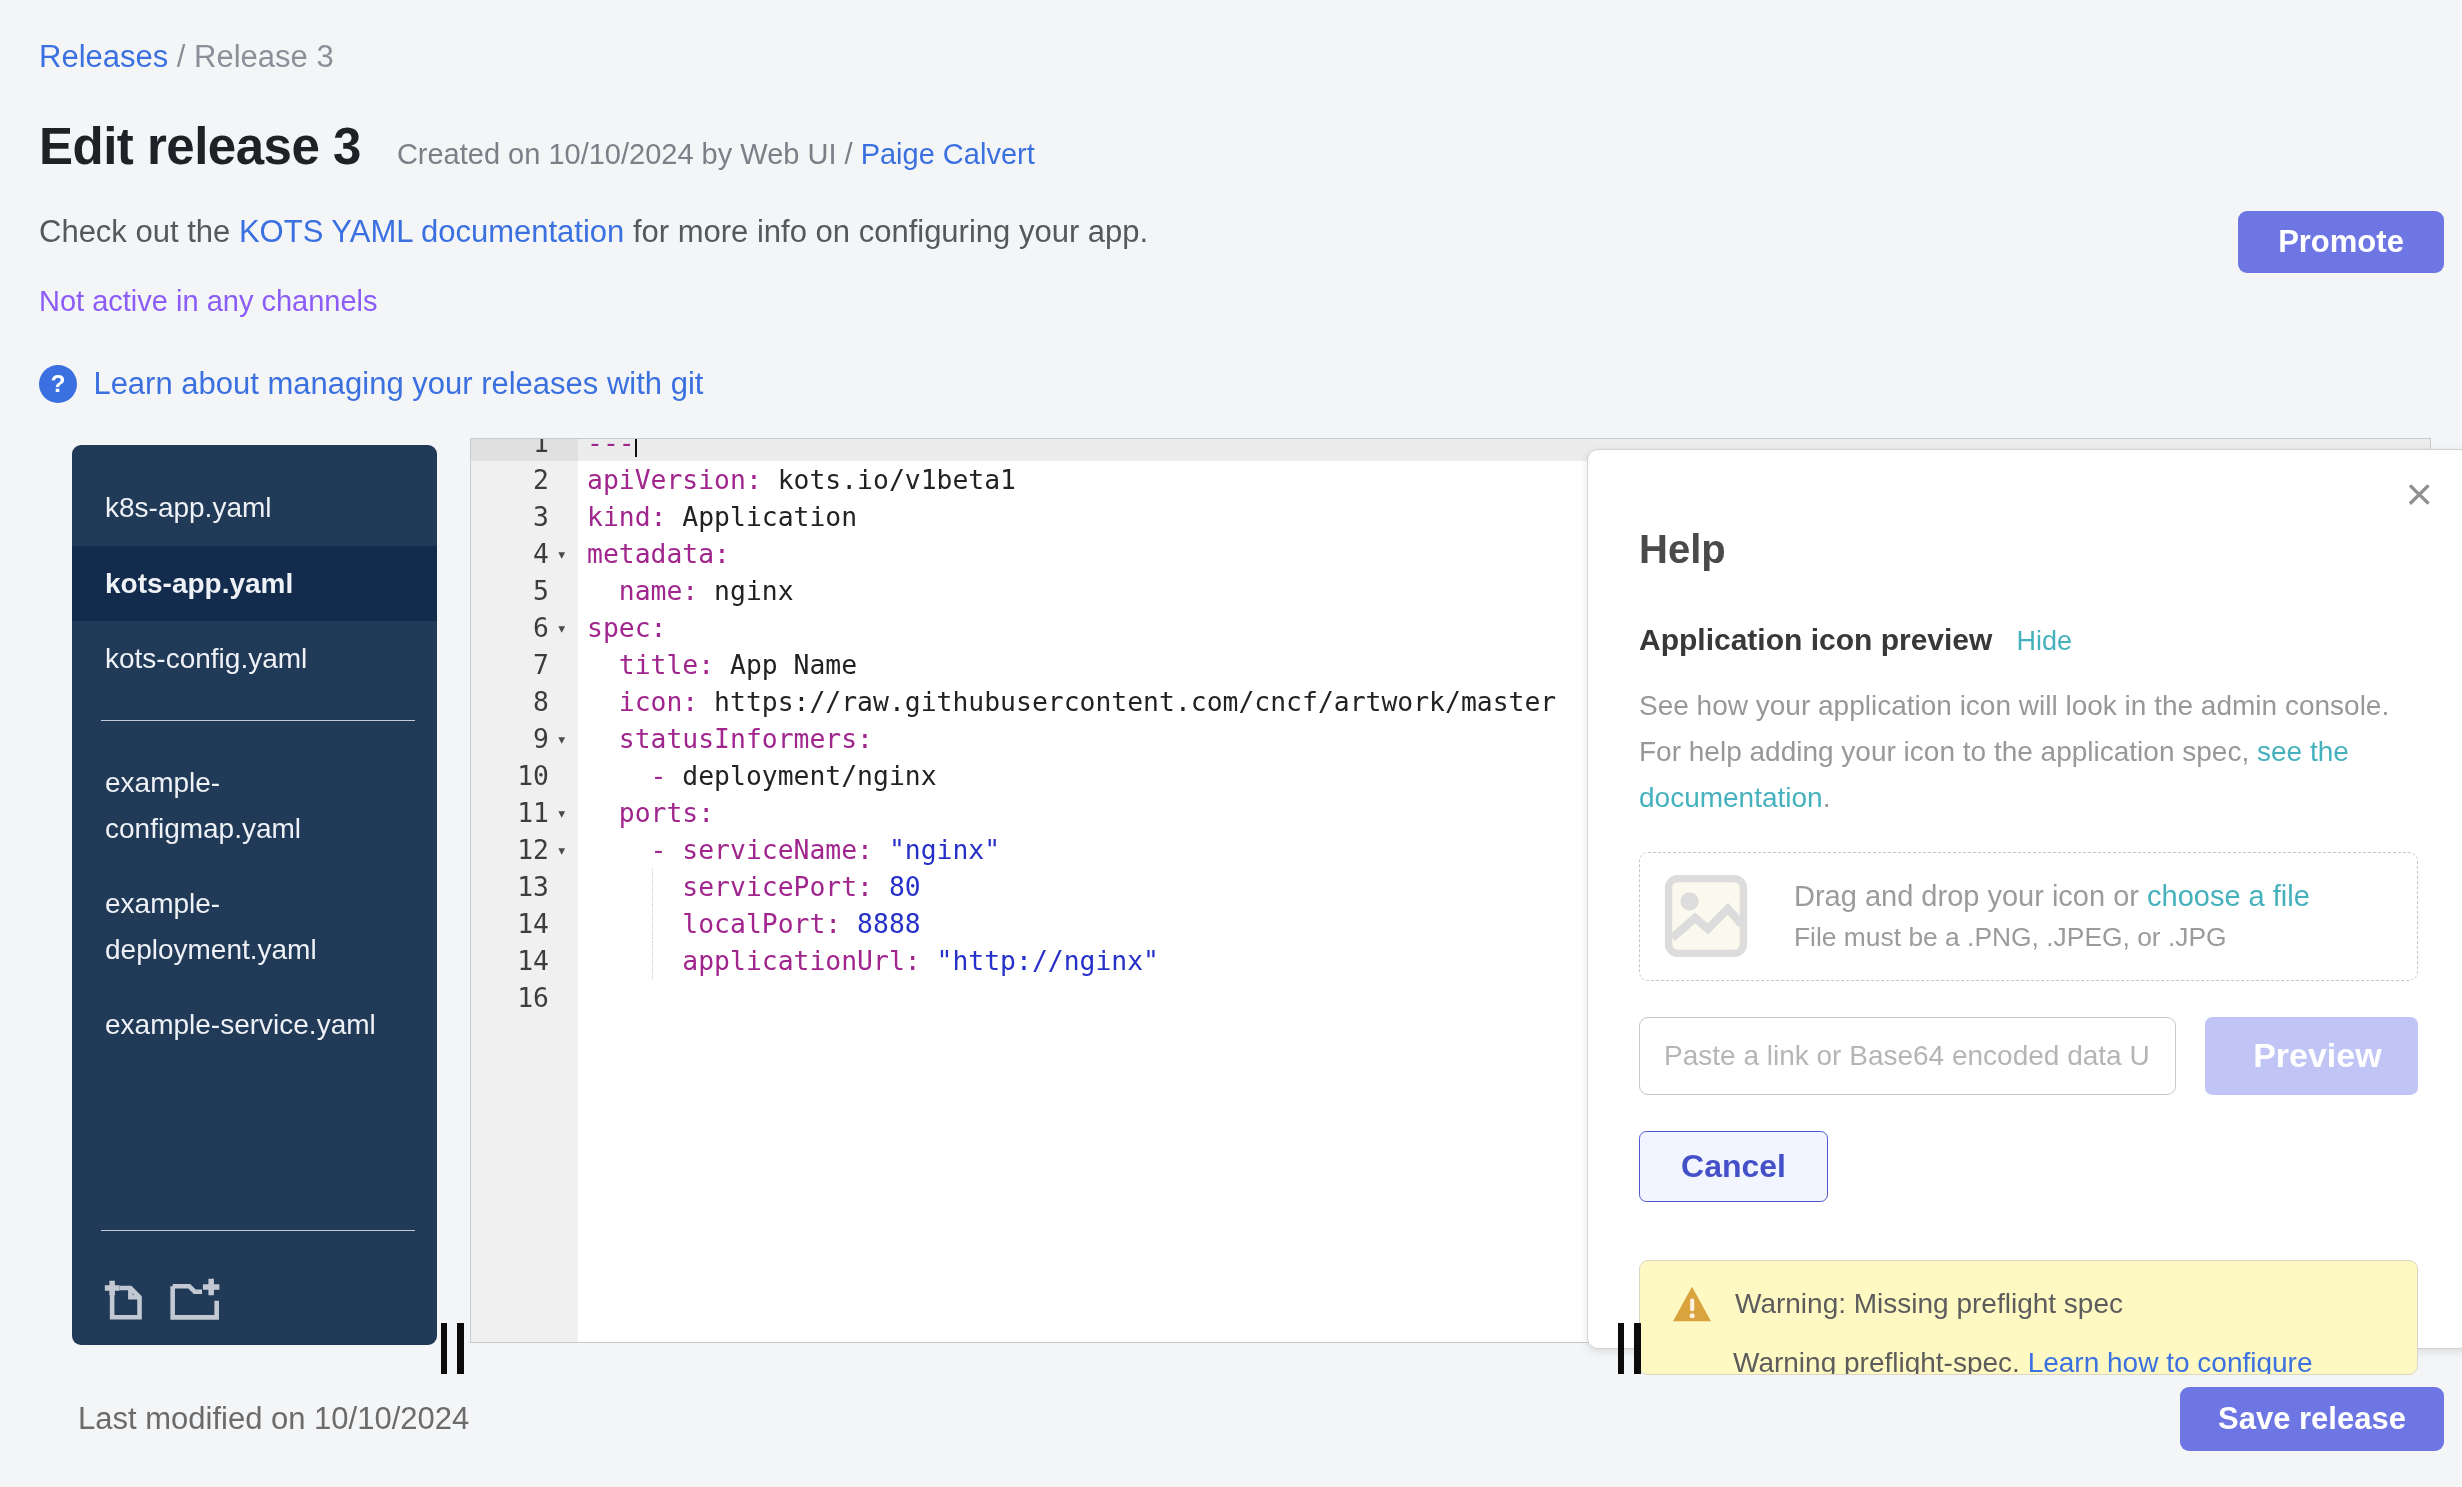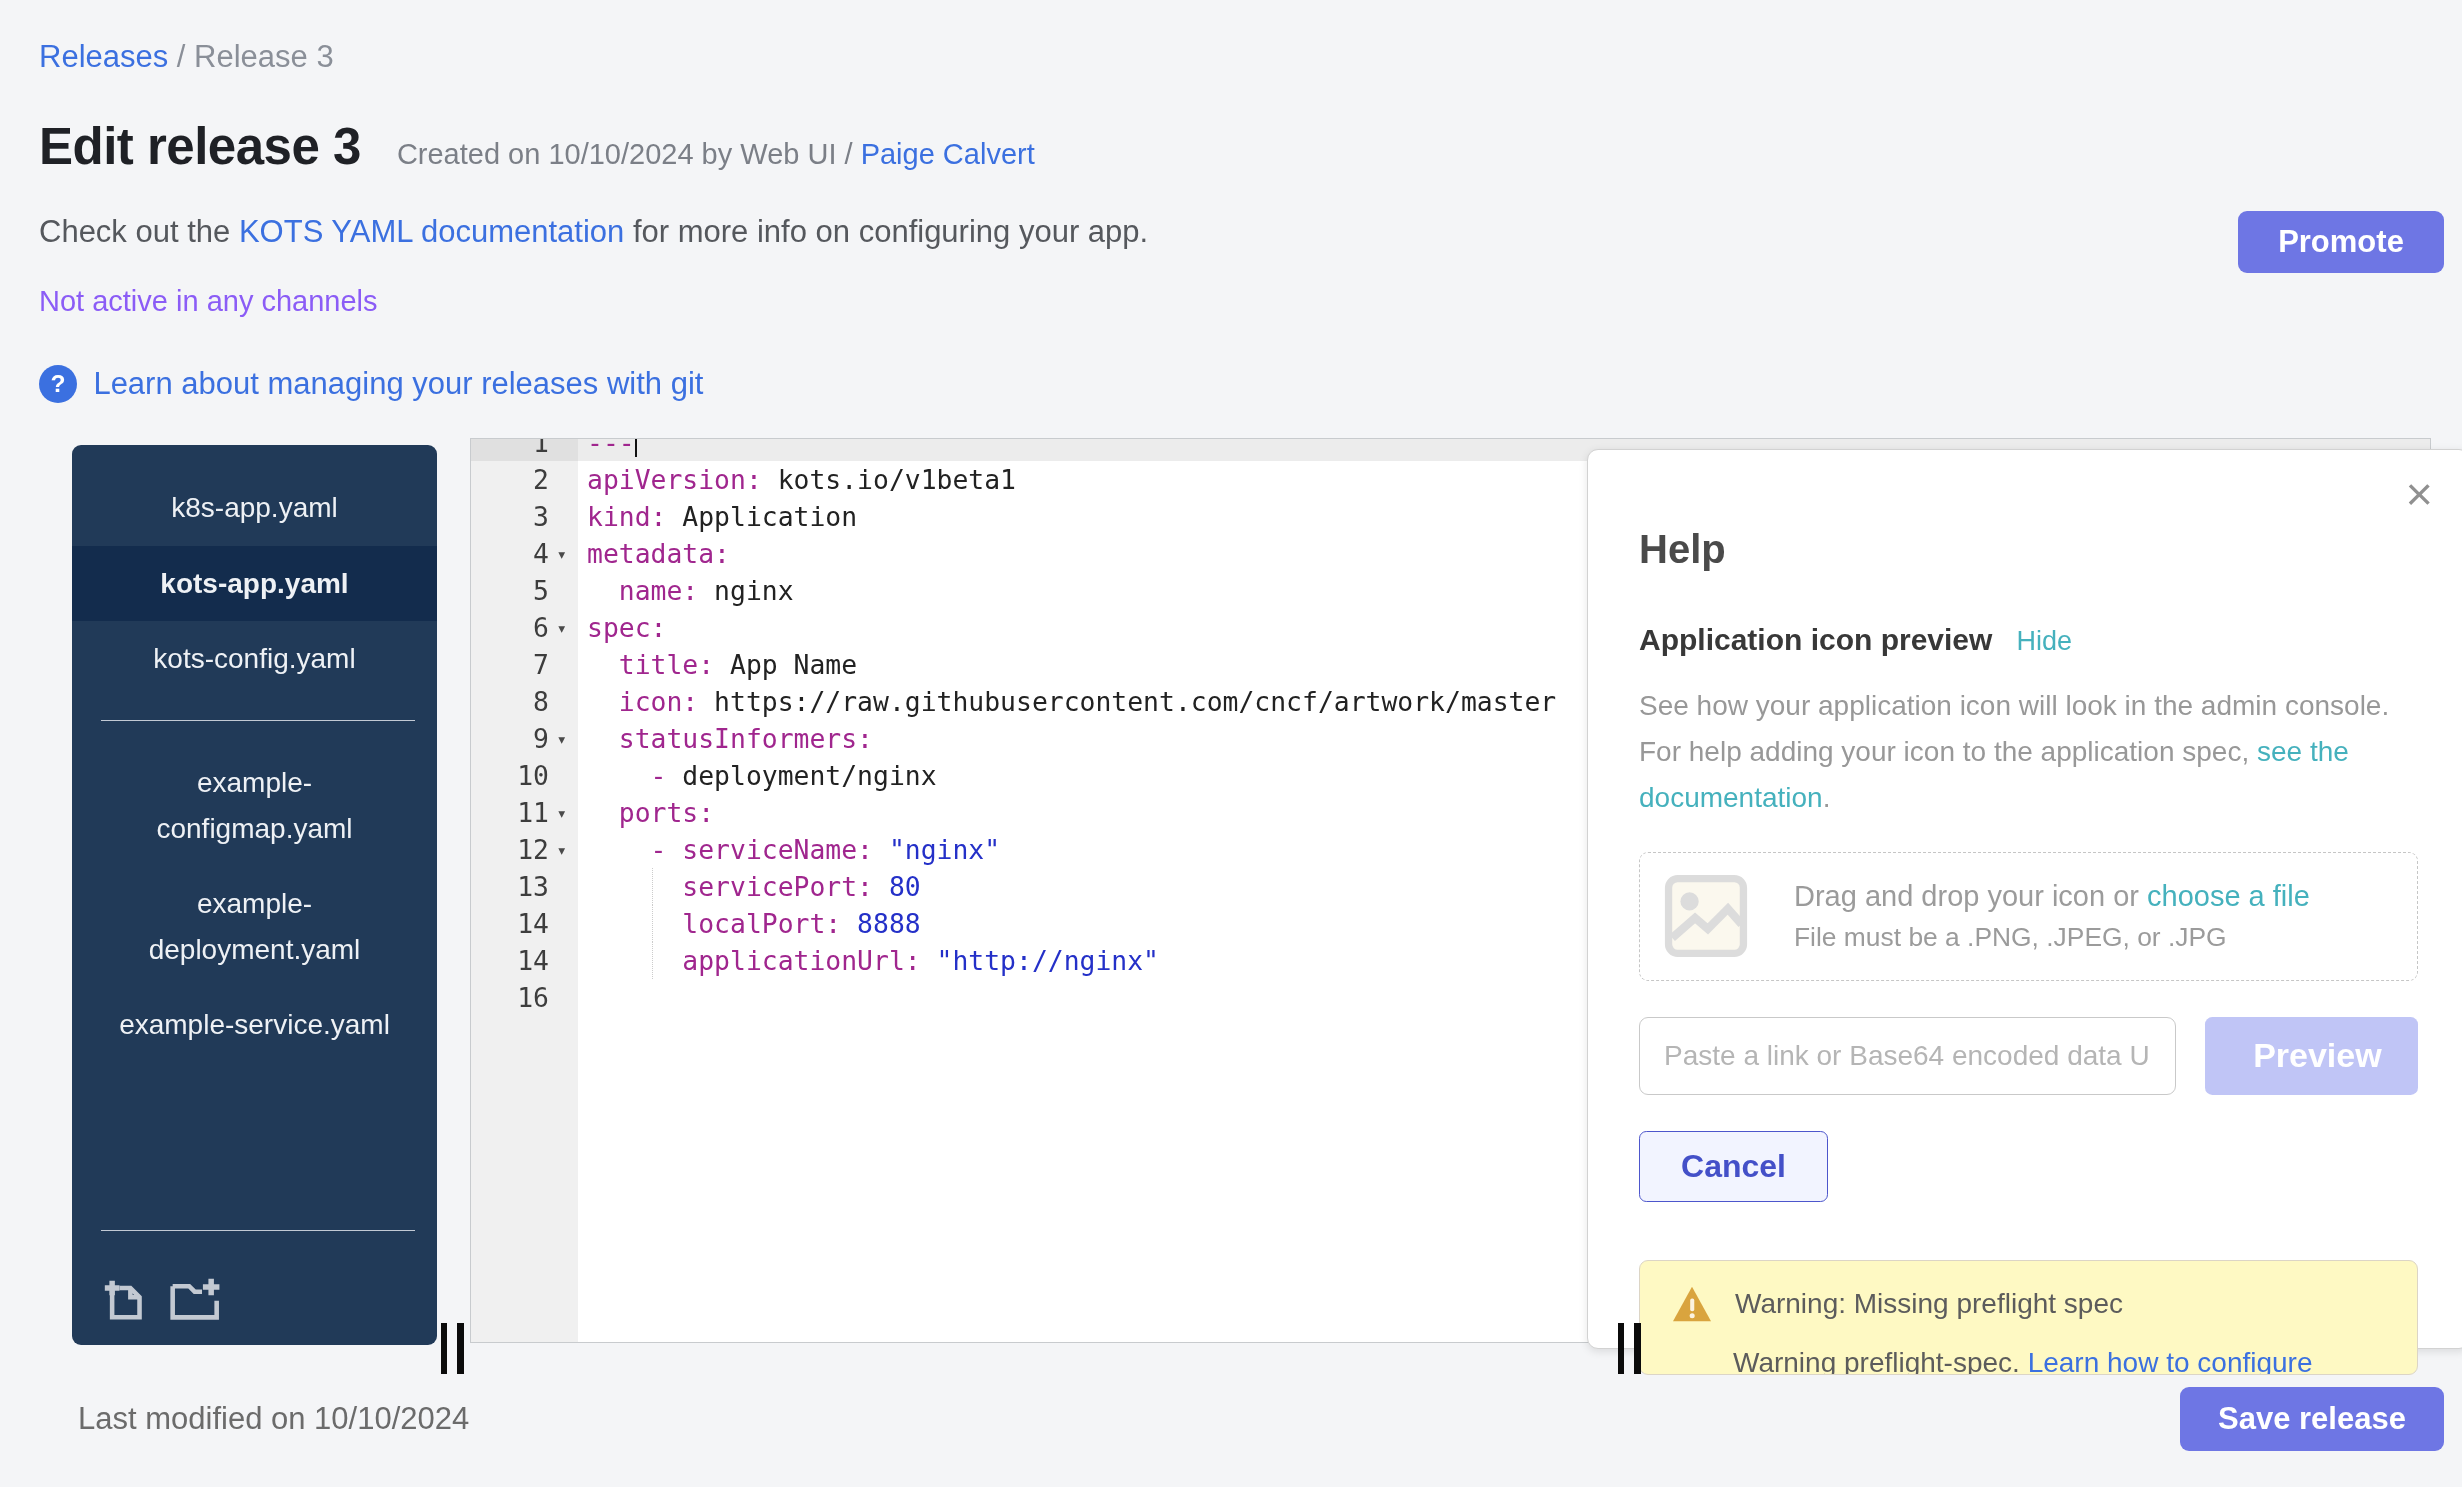--- a/index.html
+++ b/index.html
@@ -27,21 +27,21 @@
                  border:none; border-radius:9px; cursor:pointer; font-family:inherit; }
   .promote-btn { position:absolute; top:211px; right:18px; width:206px; height:62px; }
   .save-btn { width:264px; height:64px; }
 
   
   .main { position:relative; height:918px; }
 
   
   .sidebar { position:absolute; left:33px; top:7.3px; width:365px; height:900px;
              background:#213a58; border-radius:9px; display:flex; flex-direction:column;
-             padding:25.5px 0 24px 0;text-align:center; }
+             padding:25.5px 0 24px 0; }
   .file-item { font-size:28px; color:#eef1f5; padding:14.6px 33px; line-height:46px; cursor:pointer;
                overflow-wrap:break-word; }
   .file-item.selected { background:#132c4d; font-weight:bold; }
   .side-divider { border-top:1.8px solid #c2c9d4; margin:24px 22px 24px 29px; }
   .sidebar-bottom { margin-top:auto; }
   .sidebar-icons { display:flex; gap:24px; padding:22px 0 0 31px; }
   .sidebar-icons svg { cursor:pointer; }
 
   
   .editor-card { position:absolute; left:431px; top:0; right:31px; height:905px;

